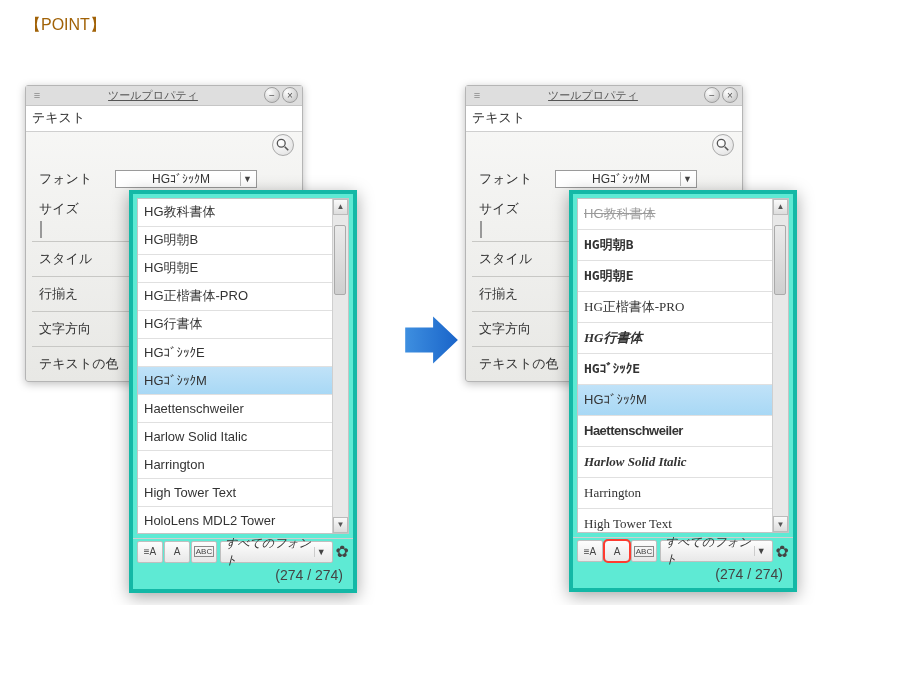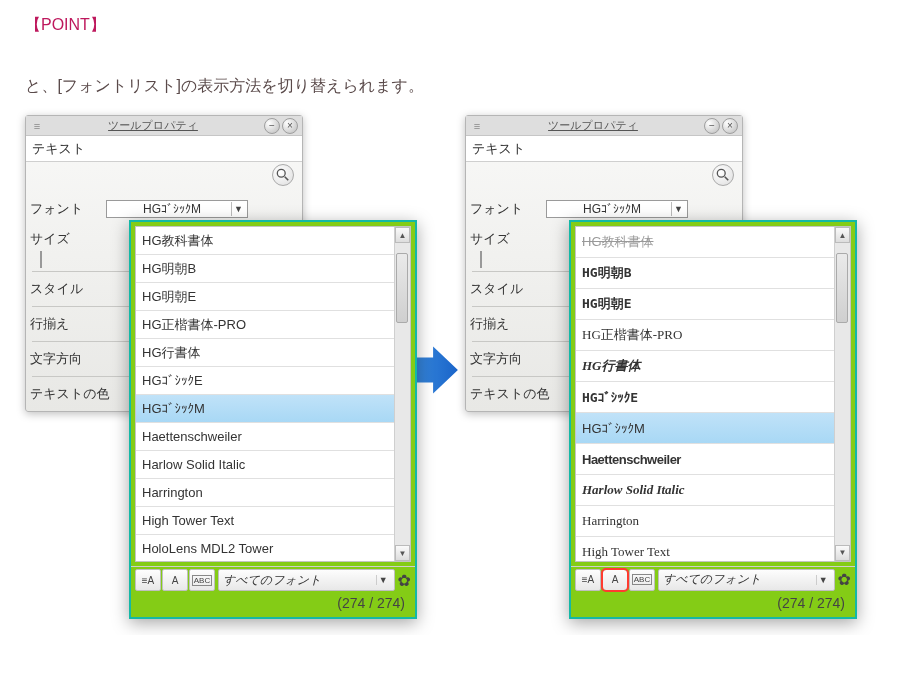--- a/index.html
+++ b/index.html
@@ -10,21 +10,21 @@
       background: #fff;
       padding: 10px 25px;
       width: 900px;
     }
     .point-text {
       color: #5a4a4a;
       font-size: 16px;
       line-height: 1.9;
       margin-bottom: 14px;
     }
-    .point-text .heading { color: #be185d; }
+    .point-text .heading { color: #a16207; }
     .panels-row {
       display: flex;
       align-items: center;
       gap: 10px;
     }
     .panel-wrap {
       position: relative;
       width: 370px;
       height: 510px;
     }
@@ -78,21 +78,21 @@
       padding: 2px 8px 6px;
     }
     .tool-search .ico {
       display:inline-flex; width:22px; height:22px;
       align-items:center; justify-content:center;
       background: radial-gradient(circle at 35% 35%, #fff, #ddd);
       border:1px solid #aaa; border-radius:50%;
     }
     .prop-row {
       display:flex; align-items:center;
-      padding: 6px 4px;
+      padding: 6px 13px;
       font-size:13px;
       color:#333;
       height: 34px;
     }
     .prop-row .label { width: 76px; }
     .divider { border-top: 1px solid #c8c8c5; margin: 0 6px; }
     .font-combo {
       display:inline-flex; align-items:center;
       background:#fff;
       border:1px solid #9a9a9a;
@@ -112,23 +112,23 @@
       width: 48px; height: 16px;
       background:#fff; border:1px solid #999;
       margin-left:6px;
     }
 
     
     .dropdown {
       position:absolute;
       top: 105px;
       left: 104px;
-      width: 288px;
-      background:#84cc16;
-      border:2px solid #14b8a6;
+      width: 228px;
+      background:#5eead4;
+      border:4px solid #14b8a6;
       box-shadow: 0 4px 16px rgba(0,0,0,0.35);
     }
     .dd-list {
       background:#fff;
       border:1px solid #c4c4c4;
       margin:4px;
       height: 335px;
       overflow:hidden;
       position:relative;
     }
@@ -221,21 +221,20 @@
     .f-brush { font-family: "Comic Sans MS", cursive; font-weight:700; font-style:italic; }
     .f-hg { font-family: "MS Gothic", monospace; font-weight:700; }
     .f-struck { text-decoration: line-through; color:#999; }
   </style>
 </head>
 <body>
 
 <div class="point-text">
   <span class="heading">【POINT】</span><br>
   <br>
-  <span>と、[フォントリスト]の表示方法を切り替えられます。</span>
 </div>
 
 <div class="panels-row">
 
   <div class="panel-wrap">
     <div class="tool-panel">
       <div class="tool-titlebar">
         <span class="grip">≡</span>
         <span class="title">ツールプロパティ</span>
         <span class="circle-btn">−</span>

